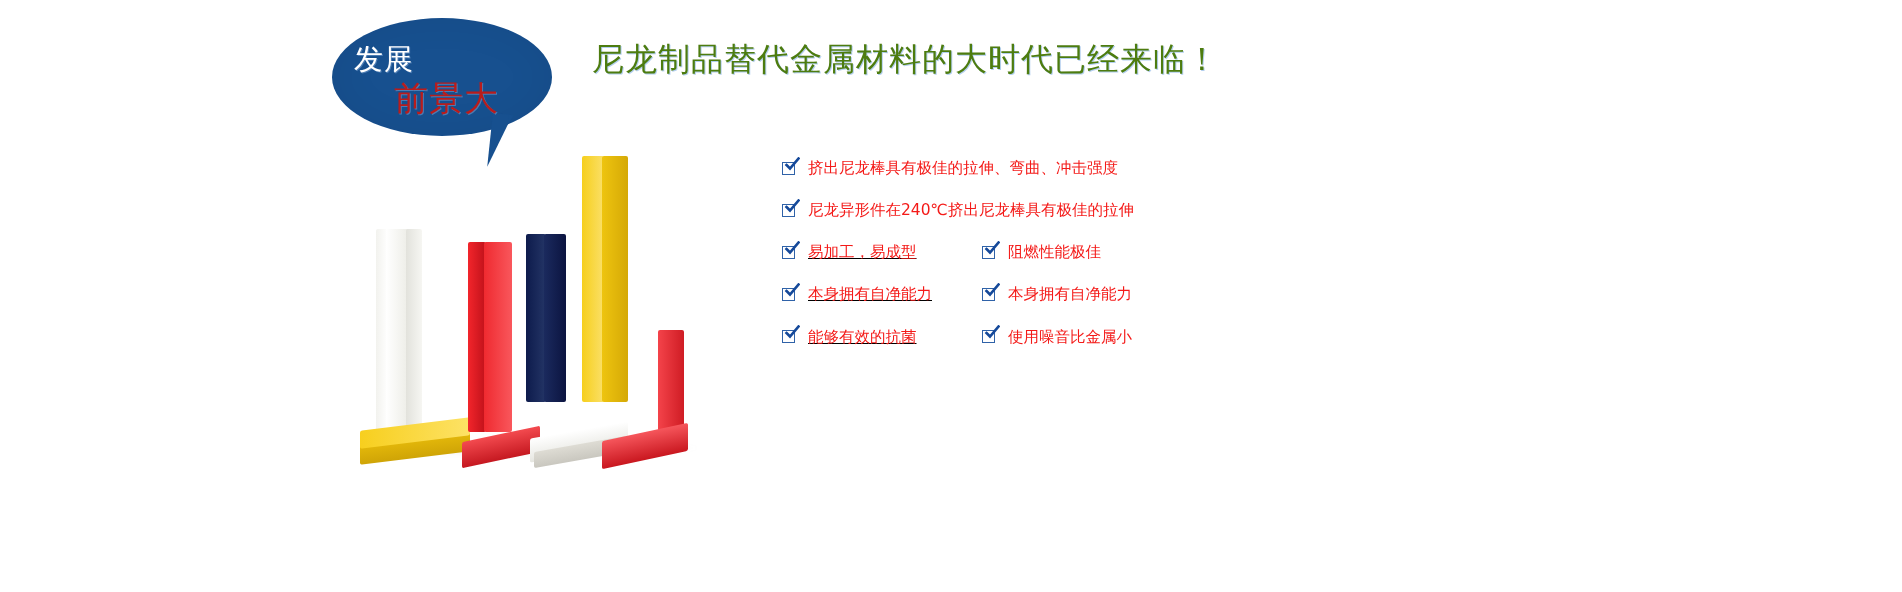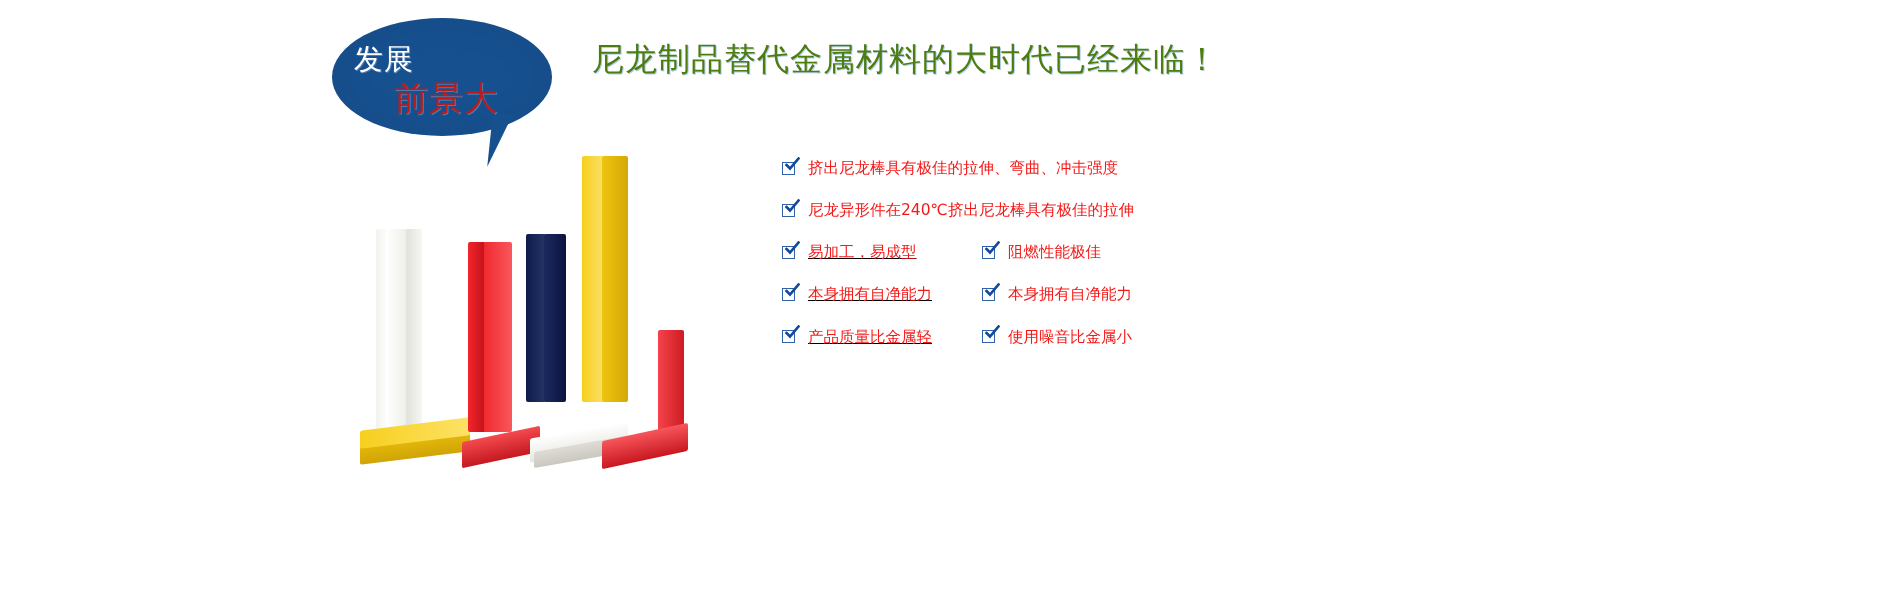--- a/index.html
+++ b/index.html
@@ -394,21 +394,21 @@
     </div>
 
     <div class="feat-row">
       <div class="feat-item col1">
         <span class="chk">
           <span class="box"></span>
           <svg class="tick" viewBox="0 0 16 16">
               <path d="M2.5 8 L6 11.5 L14.5 1.5" stroke="#15499a" stroke-width="2.6" fill="none" stroke-linecap="square"></path>
             </svg>
         </span>
-        <span class="feat-text">产品质量比金属轻</span>
+        <span class="feat-text">能够有效的抗菌</span>
       </div>
       <div class="feat-item wide">
         <span class="chk">
           <span class="box"></span>
           <svg class="tick" viewBox="0 0 16 16">
               <path d="M2.5 8 L6 11.5 L14.5 1.5" stroke="#15499a" stroke-width="2.6" fill="none" stroke-linecap="square"></path>
             </svg>
         </span>
         <span class="feat-text">使用噪音比金属小</span>
       </div>

